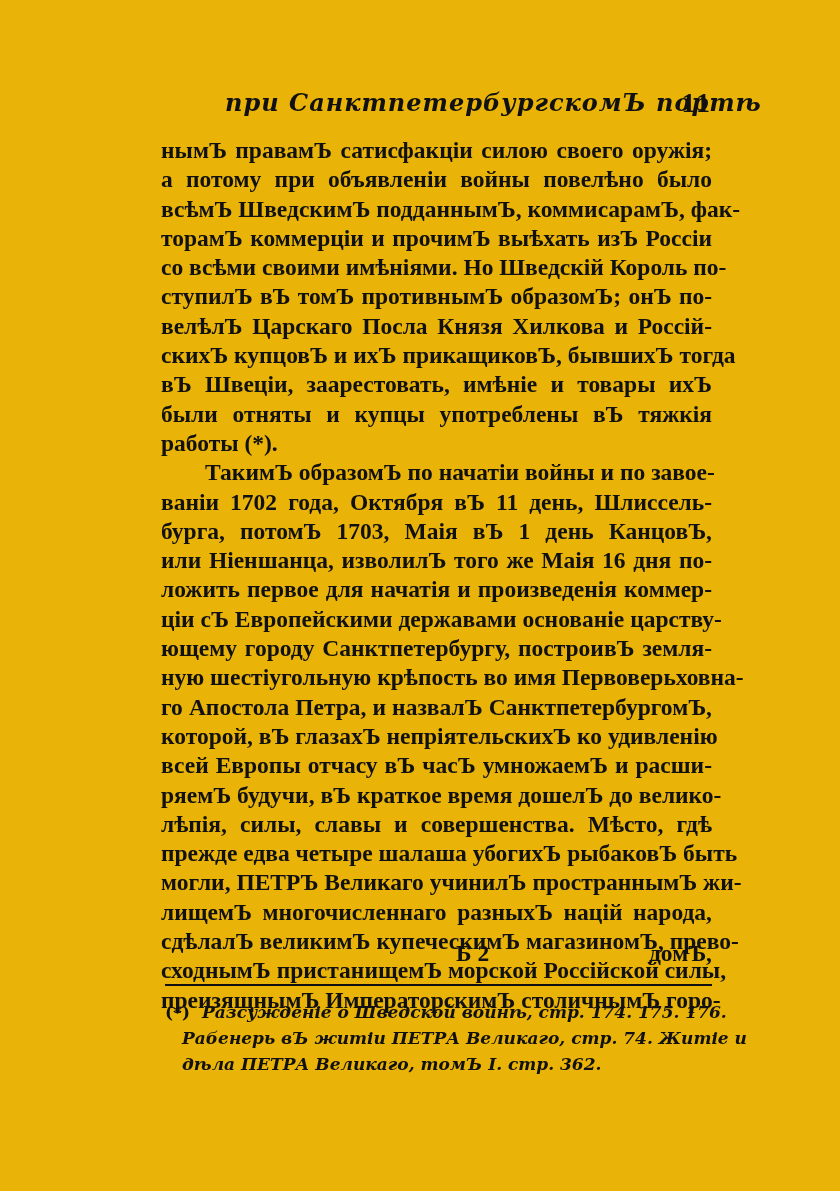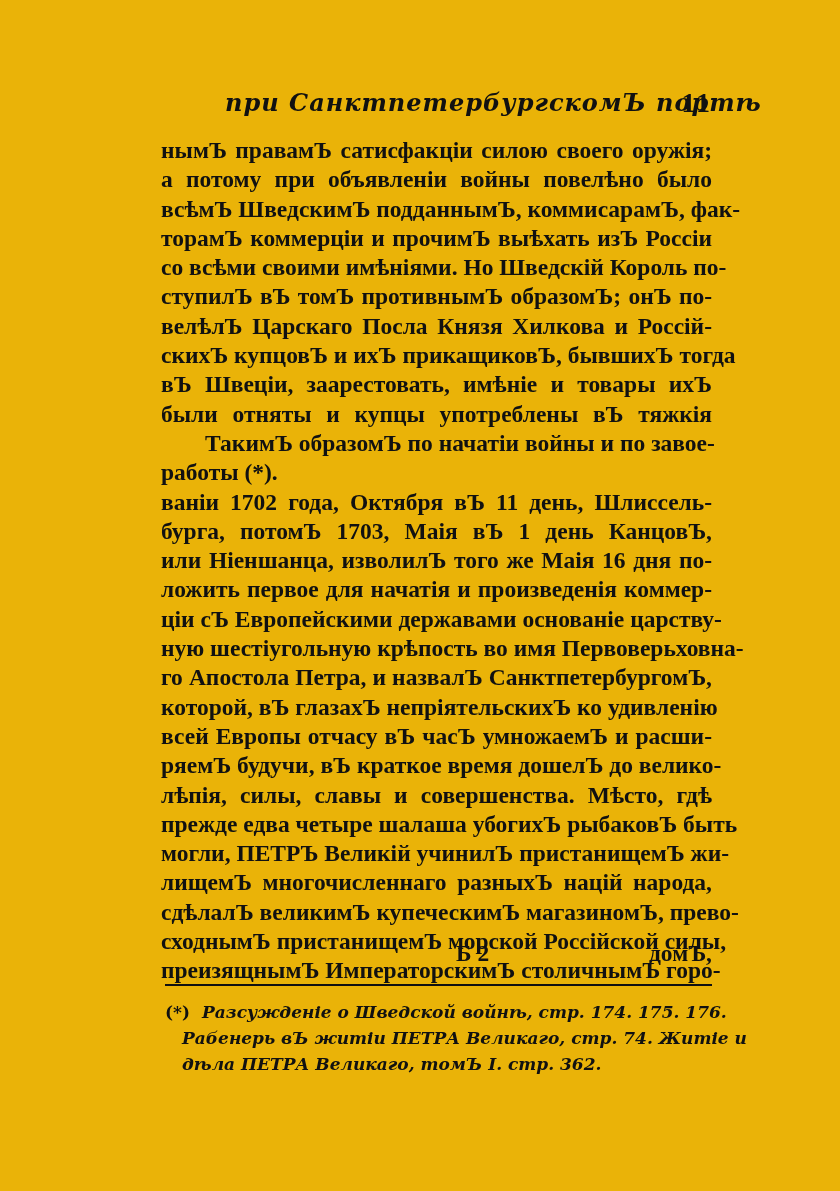--- a/index.html
+++ b/index.html
@@ -148,35 +148,36 @@
     <div class="line">нымЪ правамЪ сатисфакціи силою своего оружія;</div>
     <div class="line">а потому при объявленіи войны повелѣно было</div>
     <div class="line">всѣмЪ ШведскимЪ подданнымЪ, коммисарамЪ, фак-</div>
     <div class="line">торамЪ коммерціи и прочимЪ выѣхать изЪ Россіи</div>
     <div class="line">со всѣми своими имѣніями. Но Шведскій Король по-</div>
     <div class="line">ступилЪ вЪ томЪ противнымЪ образомЪ; онЪ по-</div>
     <div class="line">велѣлЪ Царскаго Посла Князя Хилкова и Россій-</div>
     <div class="line">скихЪ купцовЪ и ихЪ прикащиковЪ, бывшихЪ тогда</div>
     <div class="line">вЪ Швеціи, заарестовать, имѣніе и товары ихЪ</div>
     <div class="line">были отняты и купцы употреблены вЪ тяжкія</div>
+    <div class="line last">работы (*).</div>
     <div class="line indent">ТакимЪ образомЪ по начатіи войны и по завое-</div>
-    <div class="line last">работы (*).</div>
     <div class="line">ваніи 1702 года, Октября вЪ 11 день, Шлиссель-</div>
     <div class="line">бурга, потомЪ 1703, Маія вЪ 1 день КанцовЪ,</div>
     <div class="line">или Ніеншанца, изволилЪ того же Маія 16 дня по-</div>
     <div class="line">ложить первое для начатія и произведенія коммер-</div>
     <div class="line">ціи сЪ Европейскими державами основаніе царству-</div>
+    <div class="line">ющему городу Санктпетербургу, построивЪ земля-</div>
     <div class="line">ную шестіугольную крѣпость во имя Первоверьховна-</div>
     <div class="line">го Апостола Петра, и назвалЪ СанктпетербургомЪ,</div>
     <div class="line">которой, вЪ глазахЪ непріятельскихЪ ко удивленію</div>
     <div class="line">всей Европы отчасу вЪ часЪ умножаемЪ и расши-</div>
     <div class="line">ряемЪ будучи, вЪ краткое время дошелЪ до велико-</div>
     <div class="line">лѣпія, силы, славы и совершенства. Мѣсто, гдѣ</div>
     <div class="line">прежде едва четыре шалаша убогихЪ рыбаковЪ быть</div>
-    <div class="line">могли, ПЕТРЪ Великій учинилЪ пристанищемЪ жи-</div>
+    <div class="line">могли, ПЕТРЪ Великаго учинилЪ пространнымЪ жи-</div>
     <div class="line">лищемЪ многочисленнаго разныхЪ націй народа,</div>
     <div class="line">сдѣлалЪ великимЪ купеческимЪ магазиномЪ, прево-</div>
     <div class="line">сходнымЪ пристанищемЪ морской Россійской силы,</div>
     <div class="line">преизящнымЪ ИмператорскимЪ столичнымЪ горо-</div>
   </div>
 
   <div class="signature-row">
     <span class="signature">Б 2</span>
     <span class="catchword">домЪ,</span>
   </div>

